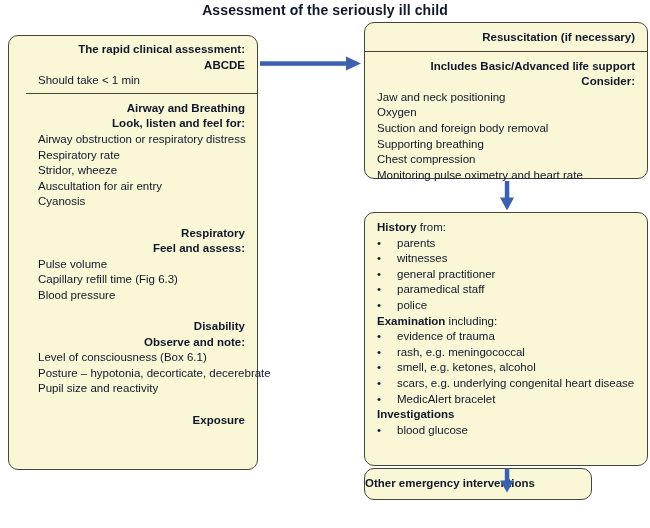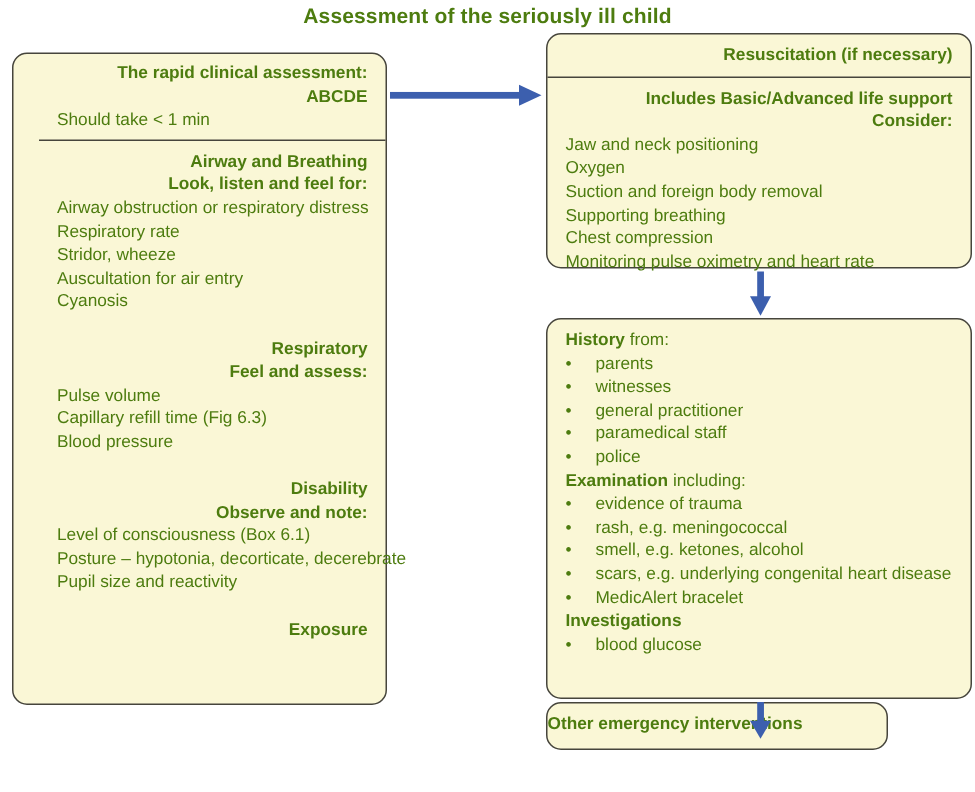--- a/index.html
+++ b/index.html
@@ -2,21 +2,21 @@
 <html><head>
 <meta charset="utf-8">
 <style>
   html,body { margin:0; padding:0; background:#ffffff; }
   .canvas {
     position: relative;
     width: 650px;
     height: 528px;
     background: #ffffff;
     font-family: "Liberation Sans", sans-serif;
-    color: #4d7c0f;
+    color: #0f172a;
     overflow: hidden;
   }
   .title {
     position: absolute;
     top: 2px;
     left: 0;
     width: 100%;
     text-align: center;
     font-size: 14px;
     font-weight: bold;

